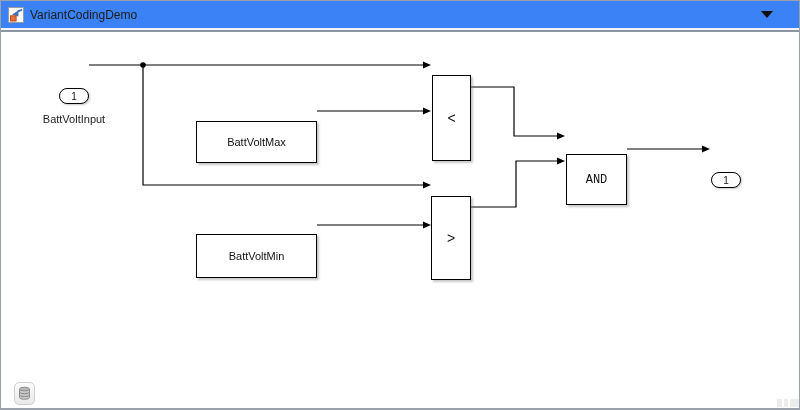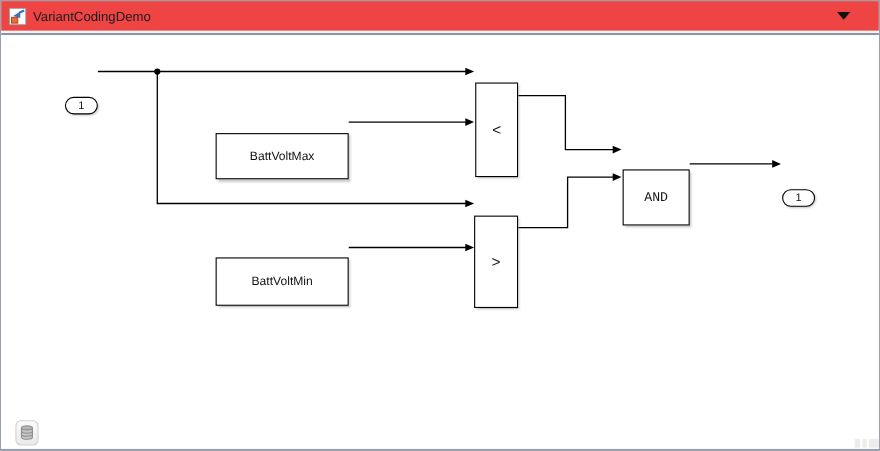--- a/index.html
+++ b/index.html
@@ -3,21 +3,21 @@
 <meta charset="utf-8">
 <style>
   html,body{margin:0;padding:0;background:#fff;}
   .window{
     position:relative;width:800px;height:410px;box-sizing:border-box;
     background:#fff;border:1px solid #9aa1ab;border-bottom-width:2px;
     font-family:"Liberation Sans", sans-serif;overflow:hidden;
   }
   
   .titlebar{
-    position:absolute;top:0;left:0;right:0;height:27px;background:#ef4444;
+    position:absolute;top:0;left:0;right:0;height:27px;background:#3b82f6;
     display:flex;align-items:center;padding:0 26px 0 7px;box-sizing:border-box;gap:6px;
   }
   .titlebar-strip{position:absolute;top:27px;left:0;right:0;height:2px;background:#f2f3f4;}
   .titlebar-sep{position:absolute;top:29px;left:0;right:0;height:2px;background:#8d95a3;}
   .title-text{font-size:12px;color:#1c1c1c;white-space:nowrap;}
   .dropdown{margin-left:auto;width:0;height:0;cursor:pointer;
     border-left:6px solid transparent;border-right:6px solid transparent;border-top:7px solid #111;}
   
   .canvas{position:absolute;top:31px;left:0;right:0;bottom:0;background:#fff;}
   .wires{position:absolute;top:0;left:0;width:798px;height:407px;}
@@ -107,20 +107,21 @@
         <g>
           <path d="M626 148 H702"></path>
           <polygon points="709,148 701,144.5 701,151.5" fill="#000" stroke="none"></polygon>
         </g>
       </g>
     </svg>
 
     <div class="port-oval inport">
       <span>1</span>
     </div>
+    <div class="port-label inport-label">BattVoltInput</div>
 
     <div class="port-oval outport">
       <span>1</span>
     </div>
 
     <div class="block blk-max">
       <span>BattVoltMax</span>
     </div>
     <div class="block blk-min">
       <span>BattVoltMin</span>

